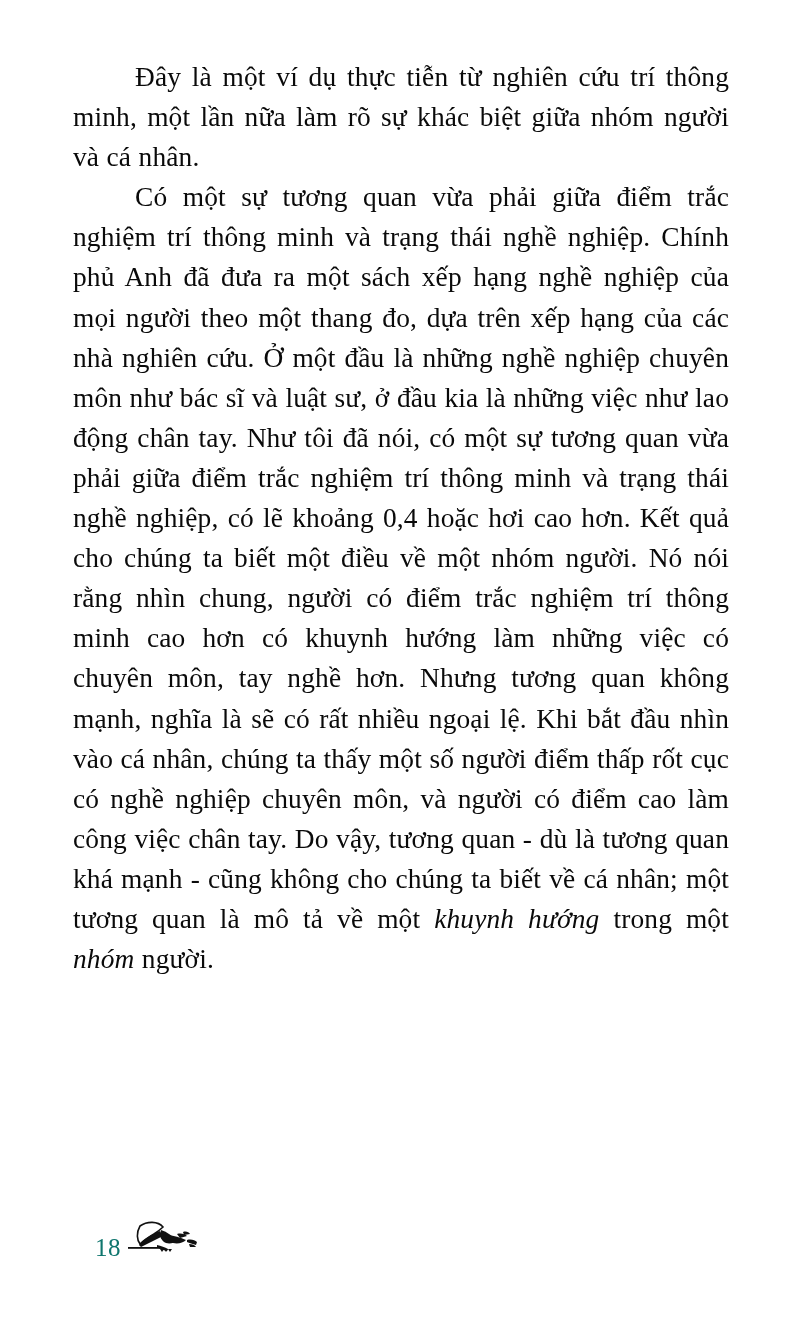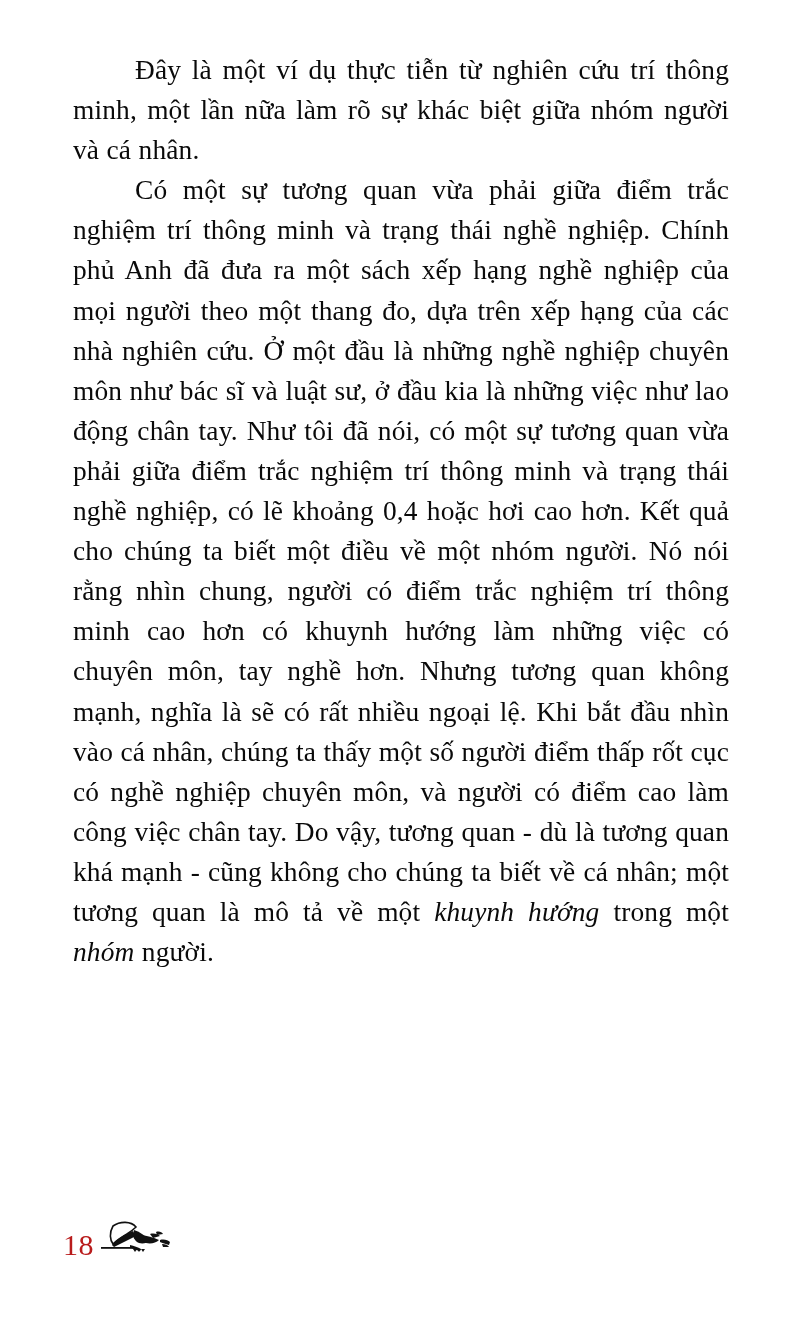--- a/index.html
+++ b/index.html
@@ -12,21 +12,21 @@
     width: 800px;
     height: 1331px;
     background: #ffffff;
     overflow: hidden;
     font-family: "Liberation Serif", "DejaVu Serif", serif;
     color: #0a0a0a;
   }
   .text-block {
     position: absolute;
     left: 73px;
-    top: 50px;
+    top: 57px;
     width: 656px;
   }
   .para {
     margin: 0;
     text-align: justify;
     text-justify: inter-word;
     text-indent: 62px;
     font-size: 27.4px;
     line-height: 40.1px;
     letter-spacing: 0.15px;
@@ -45,24 +45,25 @@
   }
   .footer {
     position: absolute;
     left: 63px;
     top: 1218px;
     display: flex;
     align-items: flex-end;
     gap: 6px;
   }
   .folio {
-    font-size: 30px;
+    font-size: 25px;
     line-height: 1;
-    color: #b91c1c;
+    color: #0f766e;
     letter-spacing: 0.5px;
+    margin-left: 32px;
   }
   .ornament {
     display: block;
     width: 72px;
     height: 44px;
     margin-bottom: -2px;
   }
 </style>
 </head>
 <body>

